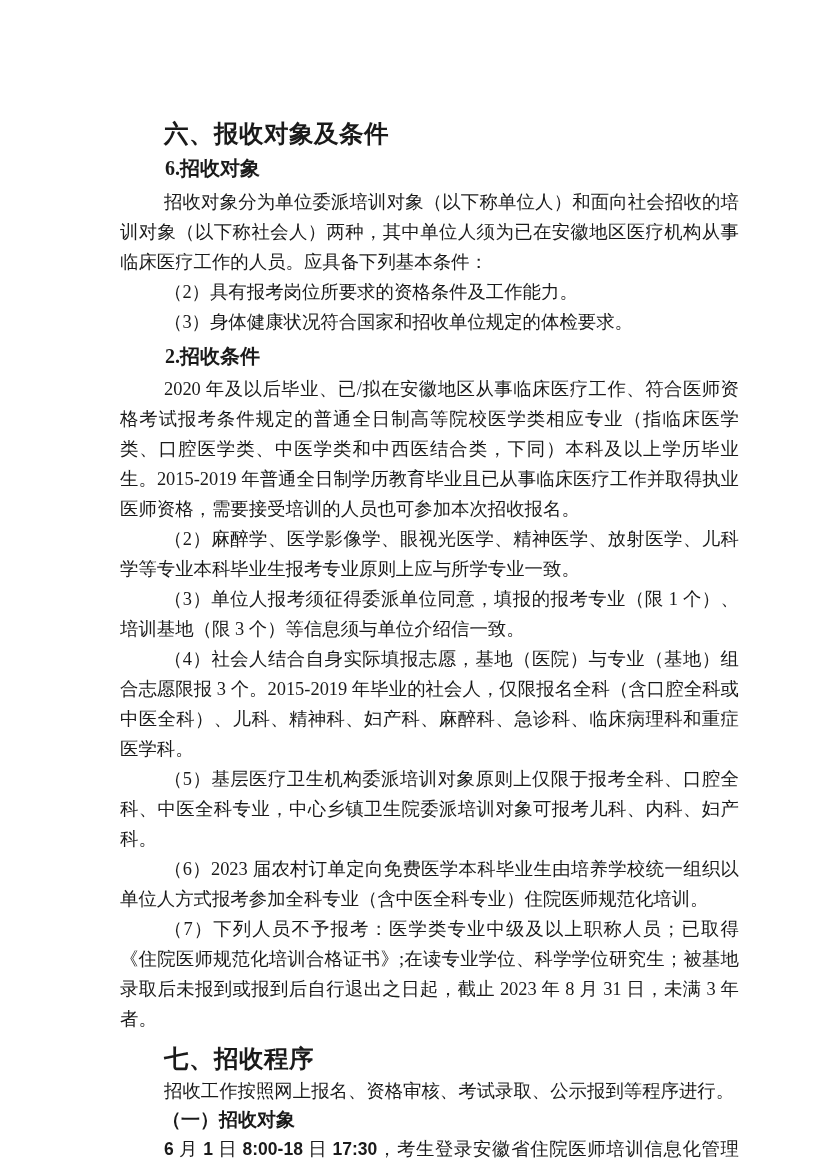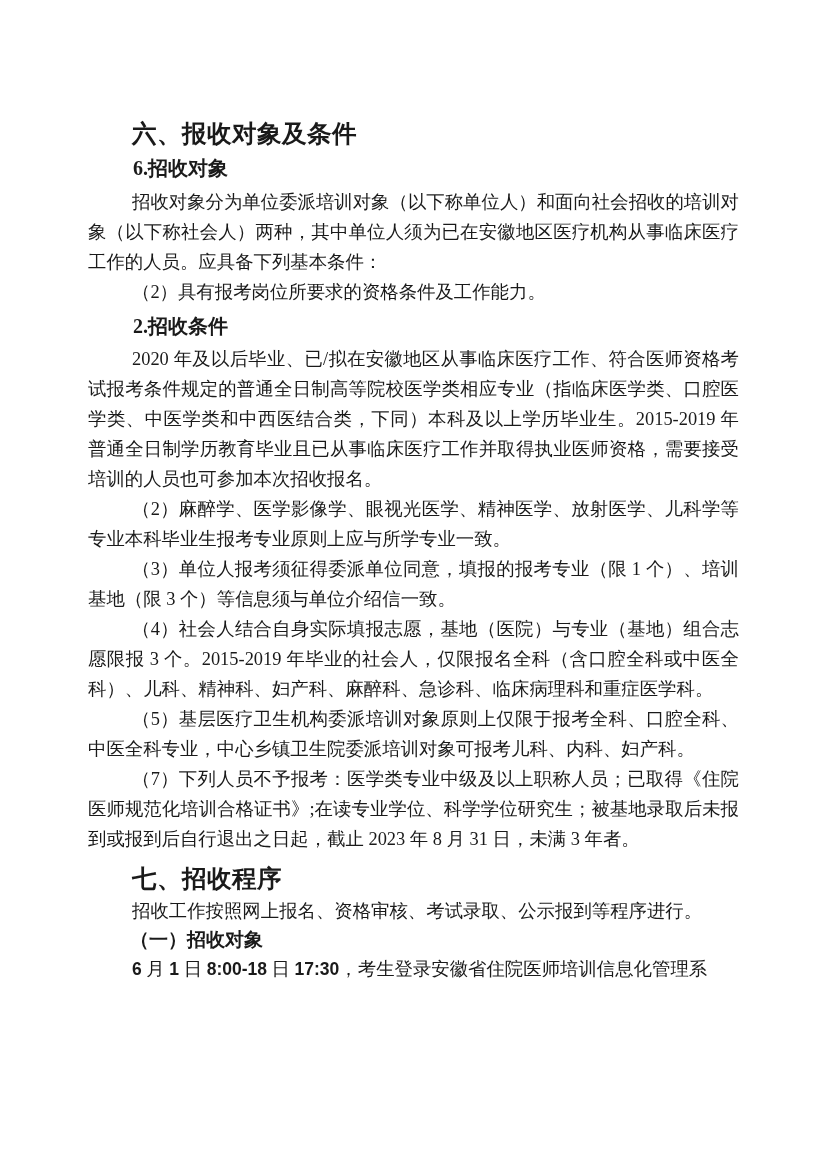--- a/index.html
+++ b/index.html
@@ -11,21 +11,21 @@
     width: 827px;
     height: 1169px;
     overflow: hidden;
     font-family: "Liberation Serif", "DejaVu Serif", serif;
     color: #1a1a1a;
   }
   .page {
     box-sizing: border-box;
     width: 827px;
     height: 1169px;
-    padding: 119px 88px 0 88px;
+    padding: 119px 88px 0 120px;
     background: #ffffff;
     overflow: hidden;
   }
   .blk { margin: 0; }
   .title {
     font-size: 24.5px;
     font-weight: 700;
     line-height: 30px;
     padding-left: 44px;
     letter-spacing: 0.5px;
@@ -58,24 +58,26 @@
   }
 </style>
 </head>
 <body>
 
 <main class="page">
     <div class="blk title">六、报收对象及条件</div>
     <div class="blk heading">6.招收对象</div>
     <p class="blk para">招收对象分为单位委派培训对象（以下称单位人）和面向社会招收的培训对象（以下称社会人）两种，其中单位人须为已在安徽地区医疗机构从事临床医疗工作的人员。应具备下列基本条件：</p>
     <p class="blk para">（2）具有报考岗位所要求的资格条件及工作能力。</p>
+    <p class="blk para">（3）身体健康状况符合国家和招收单位规定的体检要求。</p>
     <div class="blk heading">2.招收条件</div>
     <p class="blk para">2020 年及以后毕业、已/拟在安徽地区从事临床医疗工作、符合医师资格考试报考条件规定的普通全日制高等院校医学类相应专业（指临床医学类、口腔医学类、中医学类和中西医结合类，下同）本科及以上学历毕业生。2015-2019 年普通全日制学历教育毕业且已从事临床医疗工作并取得执业医师资格，需要接受培训的人员也可参加本次招收报名。</p>
     <p class="blk para">（2）麻醉学、医学影像学、眼视光医学、精神医学、放射医学、儿科学等专业本科毕业生报考专业原则上应与所学专业一致。</p>
     <p class="blk para">（3）单位人报考须征得委派单位同意，填报的报考专业（限 1 个）、培训基地（限 3 个）等信息须与单位介绍信一致。</p>
     <p class="blk para">（4）社会人结合自身实际填报志愿，基地（医院）与专业（基地）组合志愿限报 3 个。2015-2019 年毕业的社会人，仅限报名全科（含口腔全科或中医全科）、儿科、精神科、妇产科、麻醉科、急诊科、临床病理科和重症医学科。</p>
     <p class="blk para">（5）基层医疗卫生机构委派培训对象原则上仅限于报考全科、口腔全科、中医全科专业，中心乡镇卫生院委派培训对象可报考儿科、内科、妇产科。</p>
+    <p class="blk para">（6）2023 届农村订单定向免费医学本科毕业生由培养学校统一组织以单位人方式报考参加全科专业（含中医全科专业）住院医师规范化培训。</p>
     <p class="blk para">（7）下列人员不予报考：医学类专业中级及以上职称人员；已取得《住院医师规范化培训合格证书》;在读专业学位、科学学位研究生；被基地录取后未报到或报到后自行退出之日起，截止 2023 年 8 月 31 日，未满 3 年者。</p>
     <div class="blk title">七、招收程序</div>
     <p class="blk para">招收工作按照网上报名、资格审核、考试录取、公示报到等程序进行。</p>
     <div class="blk subheading">（一）招收对象</div>
     <p class="blk para"><span class="num">6</span><span> 月 </span><span class="num">1</span><span> 日 </span><span class="num">8:00-18</span><span> 日 </span><span class="num">17:30</span><span>，考生登录安徽省住院医师培训信息化管理系</span></p>
   </main>
 
 </body></html>

